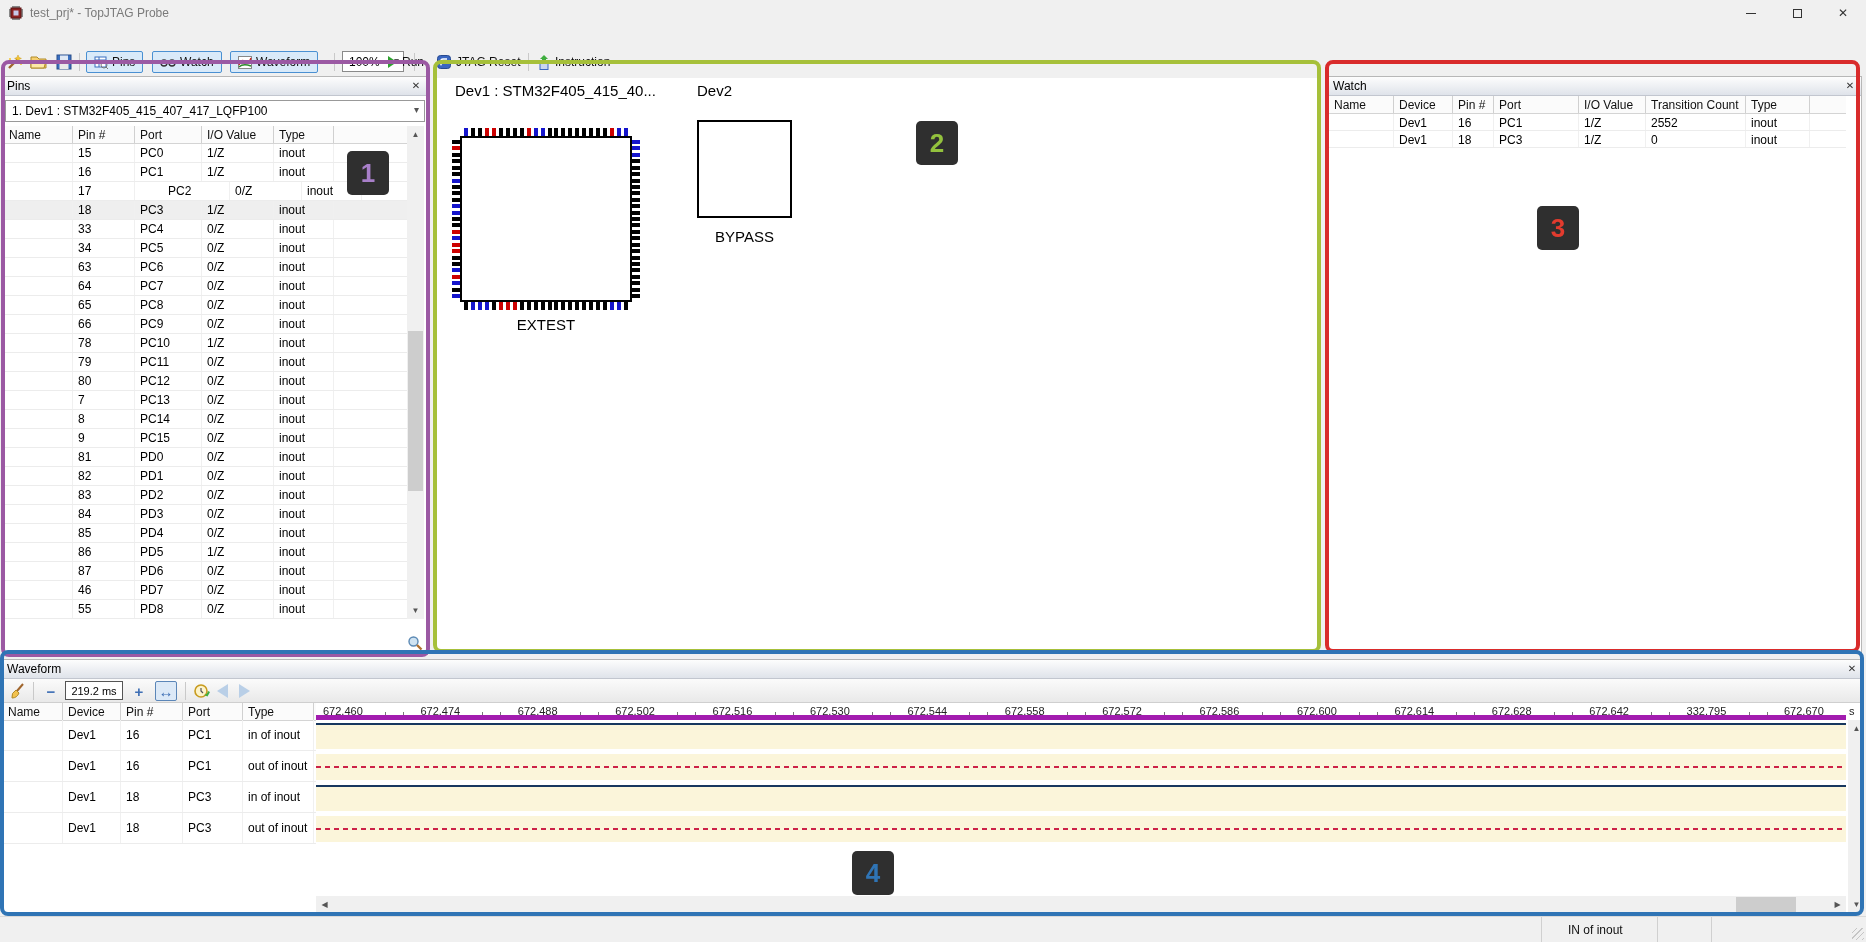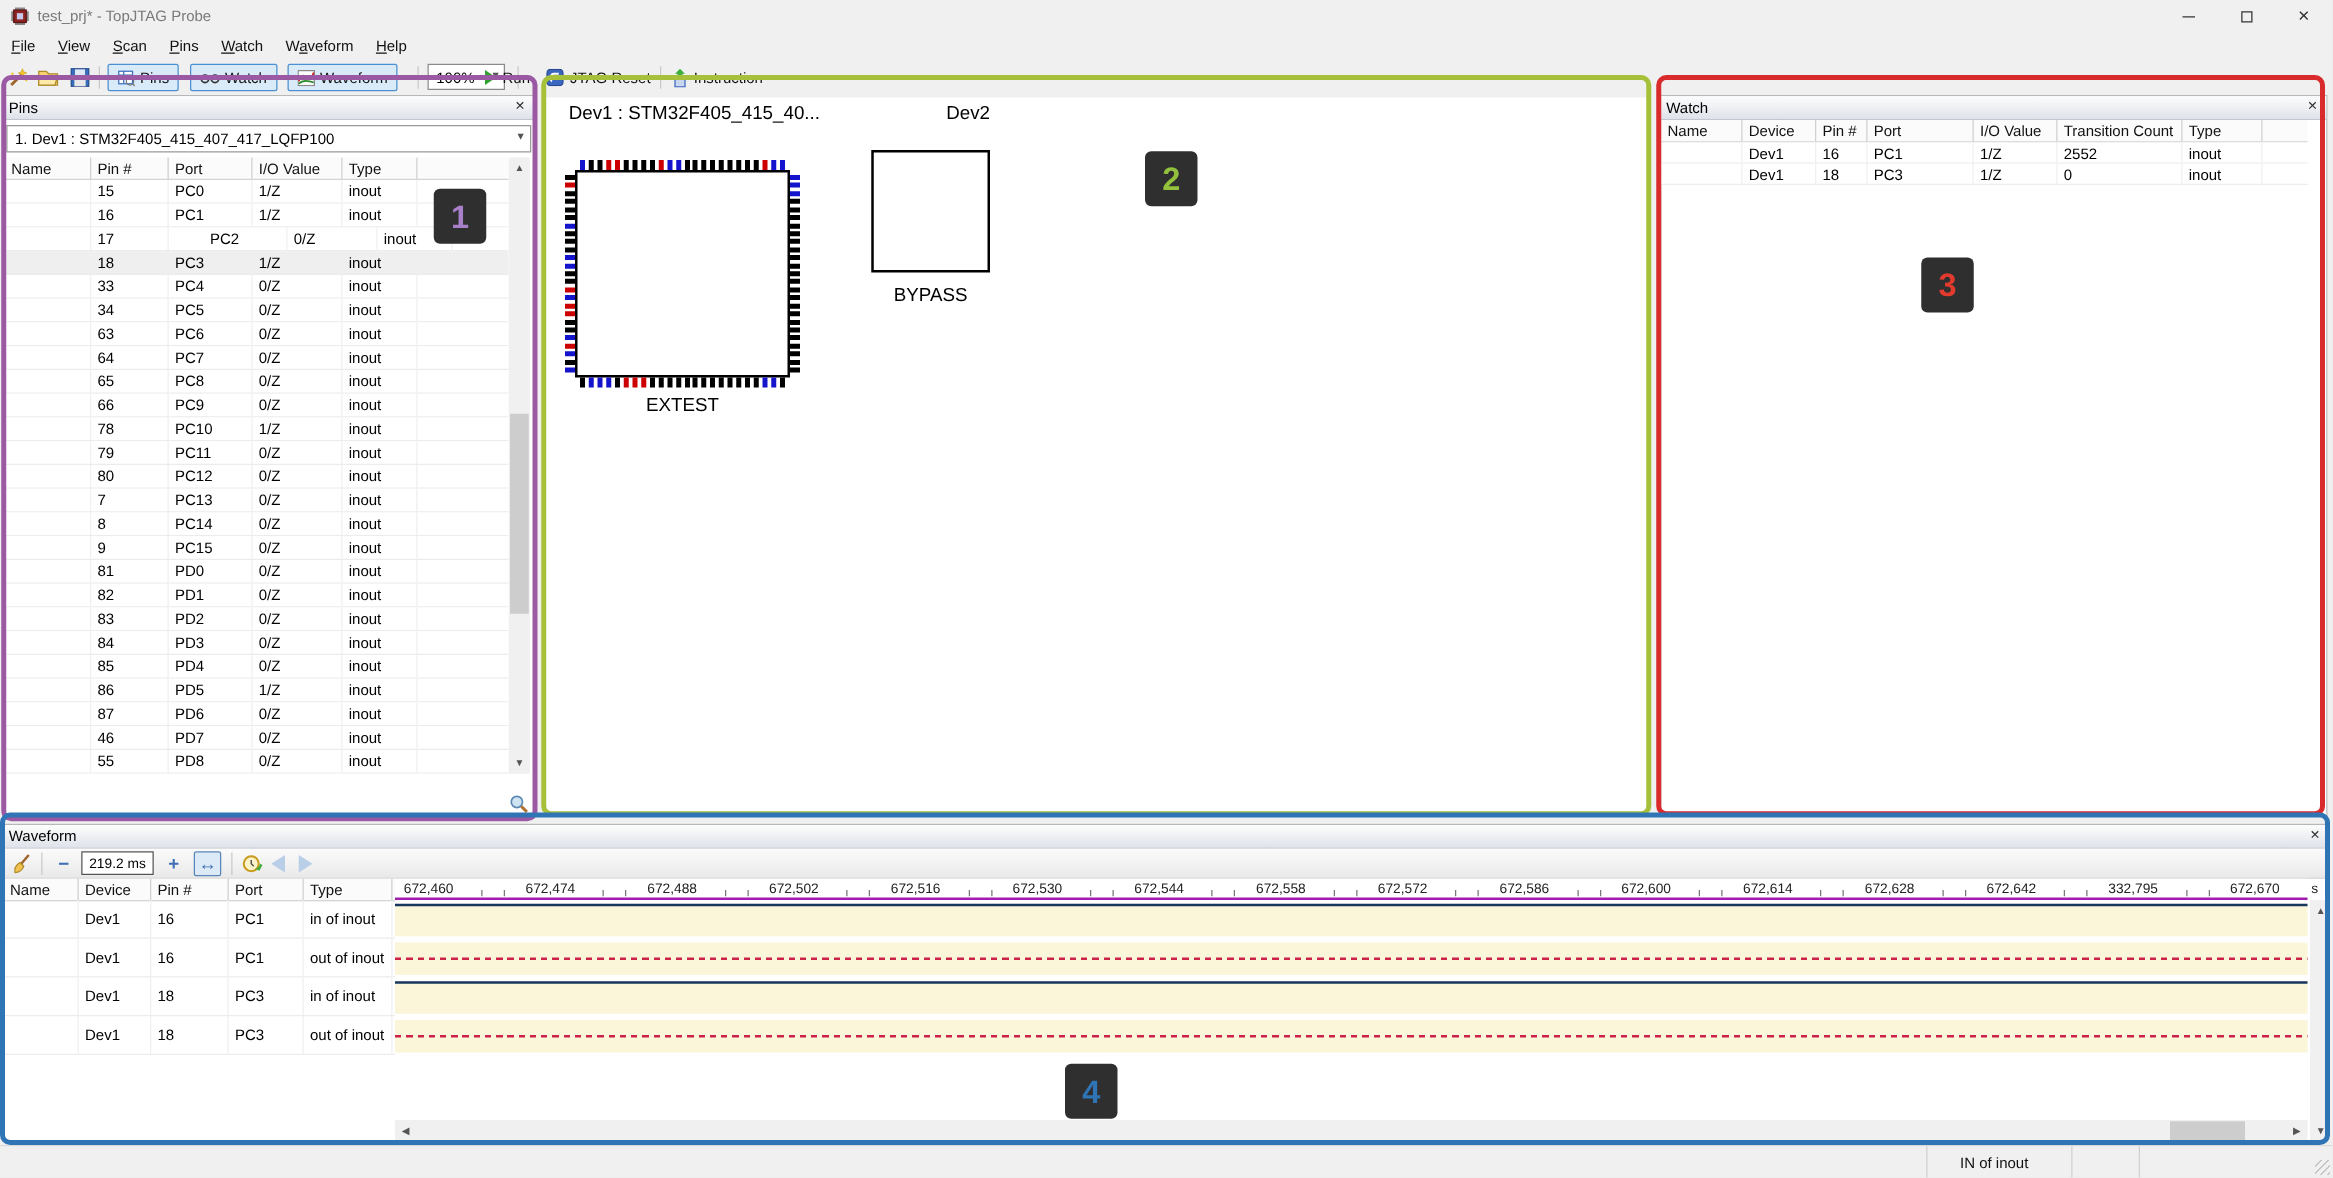--- a/index.html
+++ b/index.html
@@ -73,21 +73,21 @@
 
   
   #wave-panel { left:2px; top:659px; width:1862px; height:254px; }
   #wave-toolbar { position:absolute; left:0; top:19px; width:1860px; height:24px; background:linear-gradient(#fbfbfb,#e9e9e9); border-bottom:1px solid #cfcfcf; }
   .wtb { position:absolute; top:2px; height:20px; display:flex; align-items:center; justify-content:center; }
   #wave-time-field { position:absolute; left:62px; top:2px; width:58px; height:19px; border:1px solid #555; background:#fff; font-size:11px; text-align:center; font-family:"Liberation Sans",sans-serif; padding:0; }
   .blue-glyph { color:#3f6fb5; font-size:15px; font-weight:bold; }
   .fit-btn { border:1px solid #5b86b8; background:#dce9f7; border-radius:2px; width:22px; }
   .pale-arrow { width:0; height:0; }
   #wave-hdr { left:0; top:43px; width:313px; }
-  #wave-axis { position:absolute; left:313px; top:43px; width:1530px; height:17px; border-bottom:2px solid #a21caf; background:#fff; overflow:hidden; }
+  #wave-axis { position:absolute; left:313px; top:43px; width:1530px; height:17px; border-bottom:5px solid #a21caf; background:#fff; overflow:hidden; }
   .axis-lbl { position:absolute; top:2px; font-size:11px; color:#222; }
   .axis-tick { position:absolute; top:9px; width:1px; height:5px; background:#777; }
   #axis-unit { position:absolute; left:1846px; top:45px; font-size:11px; color:#222; }
   #wave-rows { position:absolute; left:0; top:60px; width:1843px; }
   .wave-row { position:relative; height:31px; }
   .wave-cells { position:absolute; left:0; top:0; width:313px; height:31px; display:flex; border-bottom:1px solid #ececec; }
   .wave-cells .c { padding:8px 0 0 5px; font-size:12px; border-right:1px solid #f0f0f0; overflow:hidden; white-space:nowrap; }
   .lane { position:absolute; left:313px; top:0; width:1530px; height:31px; background:#fff; }
   .lane .band { position:absolute; left:0; top:3px; width:1530px; height:26px; background:#fbf5da; }
   .lane.high .band::before { content:""; position:absolute; left:0; top:0; width:100%; height:2px; background:#17375e; }
@@ -121,21 +121,20 @@
         <rect x="4" y="13" width="8" height="2" fill="#888"></rect>
       <rect x="3" y="3" width="10" height="10" fill="#8e2222" stroke="#5b1515"></rect>
       <rect x="5.5" y="5.5" width="5" height="5" fill="#c8c8e8"></rect>
     </svg>
     <span id="title-text">test_prj* - TopJTAG Probe</span>
     <div class="win-btn" id="btn-min"><span class="bar"></span></div>
     <div class="win-btn" id="btn-max"><span class="box"></span></div>
     <div class="win-btn" id="btn-close">✕</div>
   </div>
 
-  <div id="menubar"><div class="menu-item"><u>F</u>ile</div><div class="menu-item"><u>V</u>iew</div><div class="menu-item"><u>S</u>can</div><div class="menu-item"><u>P</u>ins</div><div class="menu-item"><u>W</u>atch</div><div class="menu-item">W<u>a</u>veform</div><div class="menu-item"><u>H</u>elp</div></div>
 
   <div id="toolbar">
     <div class="tb" style="left:6px">
       <svg width="18" height="18" viewBox="0 0 18 18">
           <path d="M3 15 L12 6" stroke="#a0652c" stroke-width="2.4"></path>
           <path d="M12 2 l1 2.4 2.4 1 -2.4 1 -1 2.4 -1-2.4 -2.4-1 2.4-1z" fill="#f4c430" stroke="#c89b1e" stroke-width=".5"></path>
           <circle cx="4" cy="6" r="1" fill="#f4c430"></circle>
           <circle cx="15" cy="11" r="1" fill="#f4c430"></circle>
         </svg>
     </div>
@@ -534,21 +533,21 @@
         <div class="pin" style="left: 180px; top: 121.14px; width: 8px; height: 4px; background: rgb(0, 0, 0);"></div>
         <div class="pin" style="left: 180px; top: 127.56px; width: 8px; height: 4px; background: rgb(0, 0, 0);"></div>
         <div class="pin" style="left: 180px; top: 133.98px; width: 8px; height: 4px; background: rgb(0, 0, 0);"></div>
         <div class="pin" style="left: 180px; top: 140.4px; width: 8px; height: 4px; background: rgb(0, 0, 0);"></div>
         <div class="pin" style="left: 180px; top: 146.82px; width: 8px; height: 4px; background: rgb(0, 0, 0);"></div>
         <div class="pin" style="left: 180px; top: 153.24px; width: 8px; height: 4px; background: rgb(0, 0, 0);"></div>
         <div class="pin" style="left: 180px; top: 159.66px; width: 8px; height: 4px; background: rgb(0, 0, 0);"></div>
         <div class="pin" style="left: 180px; top: 166.08px; width: 8px; height: 4px; background: rgb(0, 0, 0);"></div>
       </div>
     <div class="chip-label" style="left:16px; top:238px; width:188px; text-align:center">EXTEST</div>
-    <div class="chip-label" style="left:261px; top:4px; width:95px; text-align:right">Dev2</div>
+    <div class="chip-label" style="left:261px; top:4px; width:95px; text-align:left">Dev2</div>
     <div id="chip2"></div>
     <div class="chip-label" style="left:261px; top:150px; width:95px; text-align:center">BYPASS</div>
   </div>
 
   <div class="panel" id="watch-panel">
     <div class="panel-title">
       <span>Watch</span>
       <span class="panel-x">✕</span>
     </div>
     <div class="col-hdr" id="watch-hdr">

